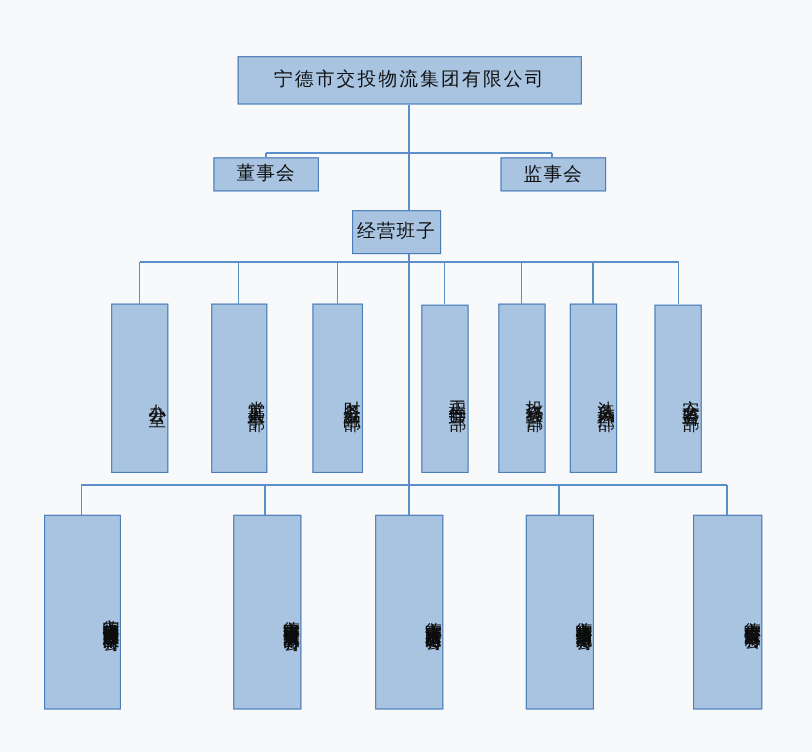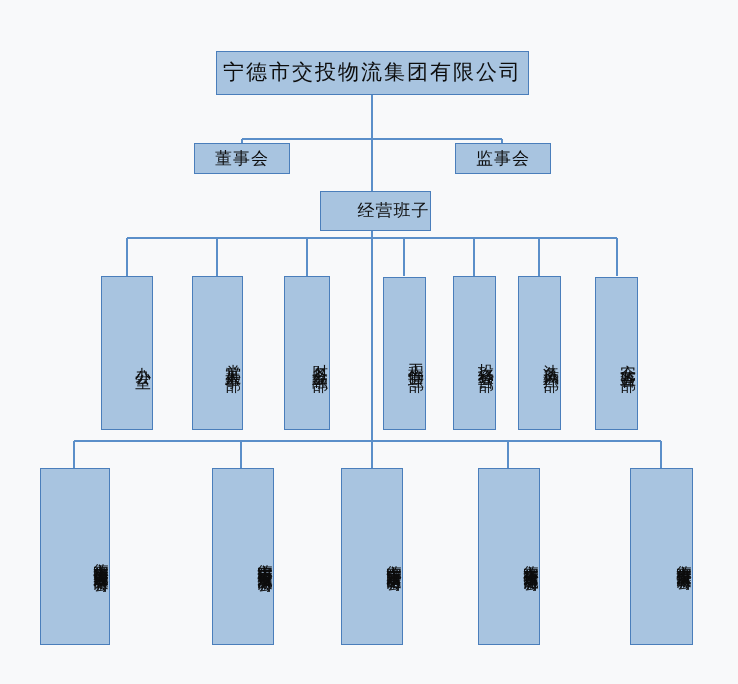--- a/index.html
+++ b/index.html
@@ -40,21 +40,21 @@
     justify-content: center;
     text-align: center;
     line-height: 1.12;
   }
   
   .node.horiz {
     font-size: 17px;
     letter-spacing: 1px;
   }
   .node.root {
-    font-size: 21px;
+    font-size: 17px;
     letter-spacing: 2px;
   }
   
   .node.vert {
     writing-mode: vertical-rl;
     text-orientation: upright;
     align-items: flex-start;
     justify-content: center;
     padding-top: 6px;
     font-size: 16px;
@@ -110,21 +110,21 @@
       <line x1="661" y1="441" x2="661" y2="468"></line>
     </g>
   </svg>
 
   <div class="node horiz root" style="left:216px; top:51px; width:313px; height:44px;">宁德市交投物流集团有限公司</div>
 
   <div class="node horiz" style="left:194px; top:143px; width:96px; height:31px;">董事会</div>
 
   <div class="node horiz" style="left:455px; top:143px; width:96px; height:31px;font-family:Liberation Serif, serif;">监事会</div>
 
-  <div class="node horiz" style="left:320px; top:191px; width:111px; height:40px;padding-left:36px;">经营班子</div>
+  <div class="node horiz" style="left:320px; top:191px; width:81px; height:40px;">经营班子</div>
 
   <div class="node vert dept" style="left:101px; top:276px; width:52px; height:154px;">办公室</div>
 
   <div class="node vert dept" style="left:192px; top:276px; width:51px; height:154px;">党群人事部</div>
 
   <div class="node vert dept" style="left:284px; top:276px; width:46px; height:154px;">财务金融部</div>
 
   <div class="node vert dept" style="left:383px; top:277px; width:43px; height:153px;">工程管理部</div>
 
   <div class="node vert dept" style="left:453px; top:276px; width:43px; height:154px;">投资经营部</div>

